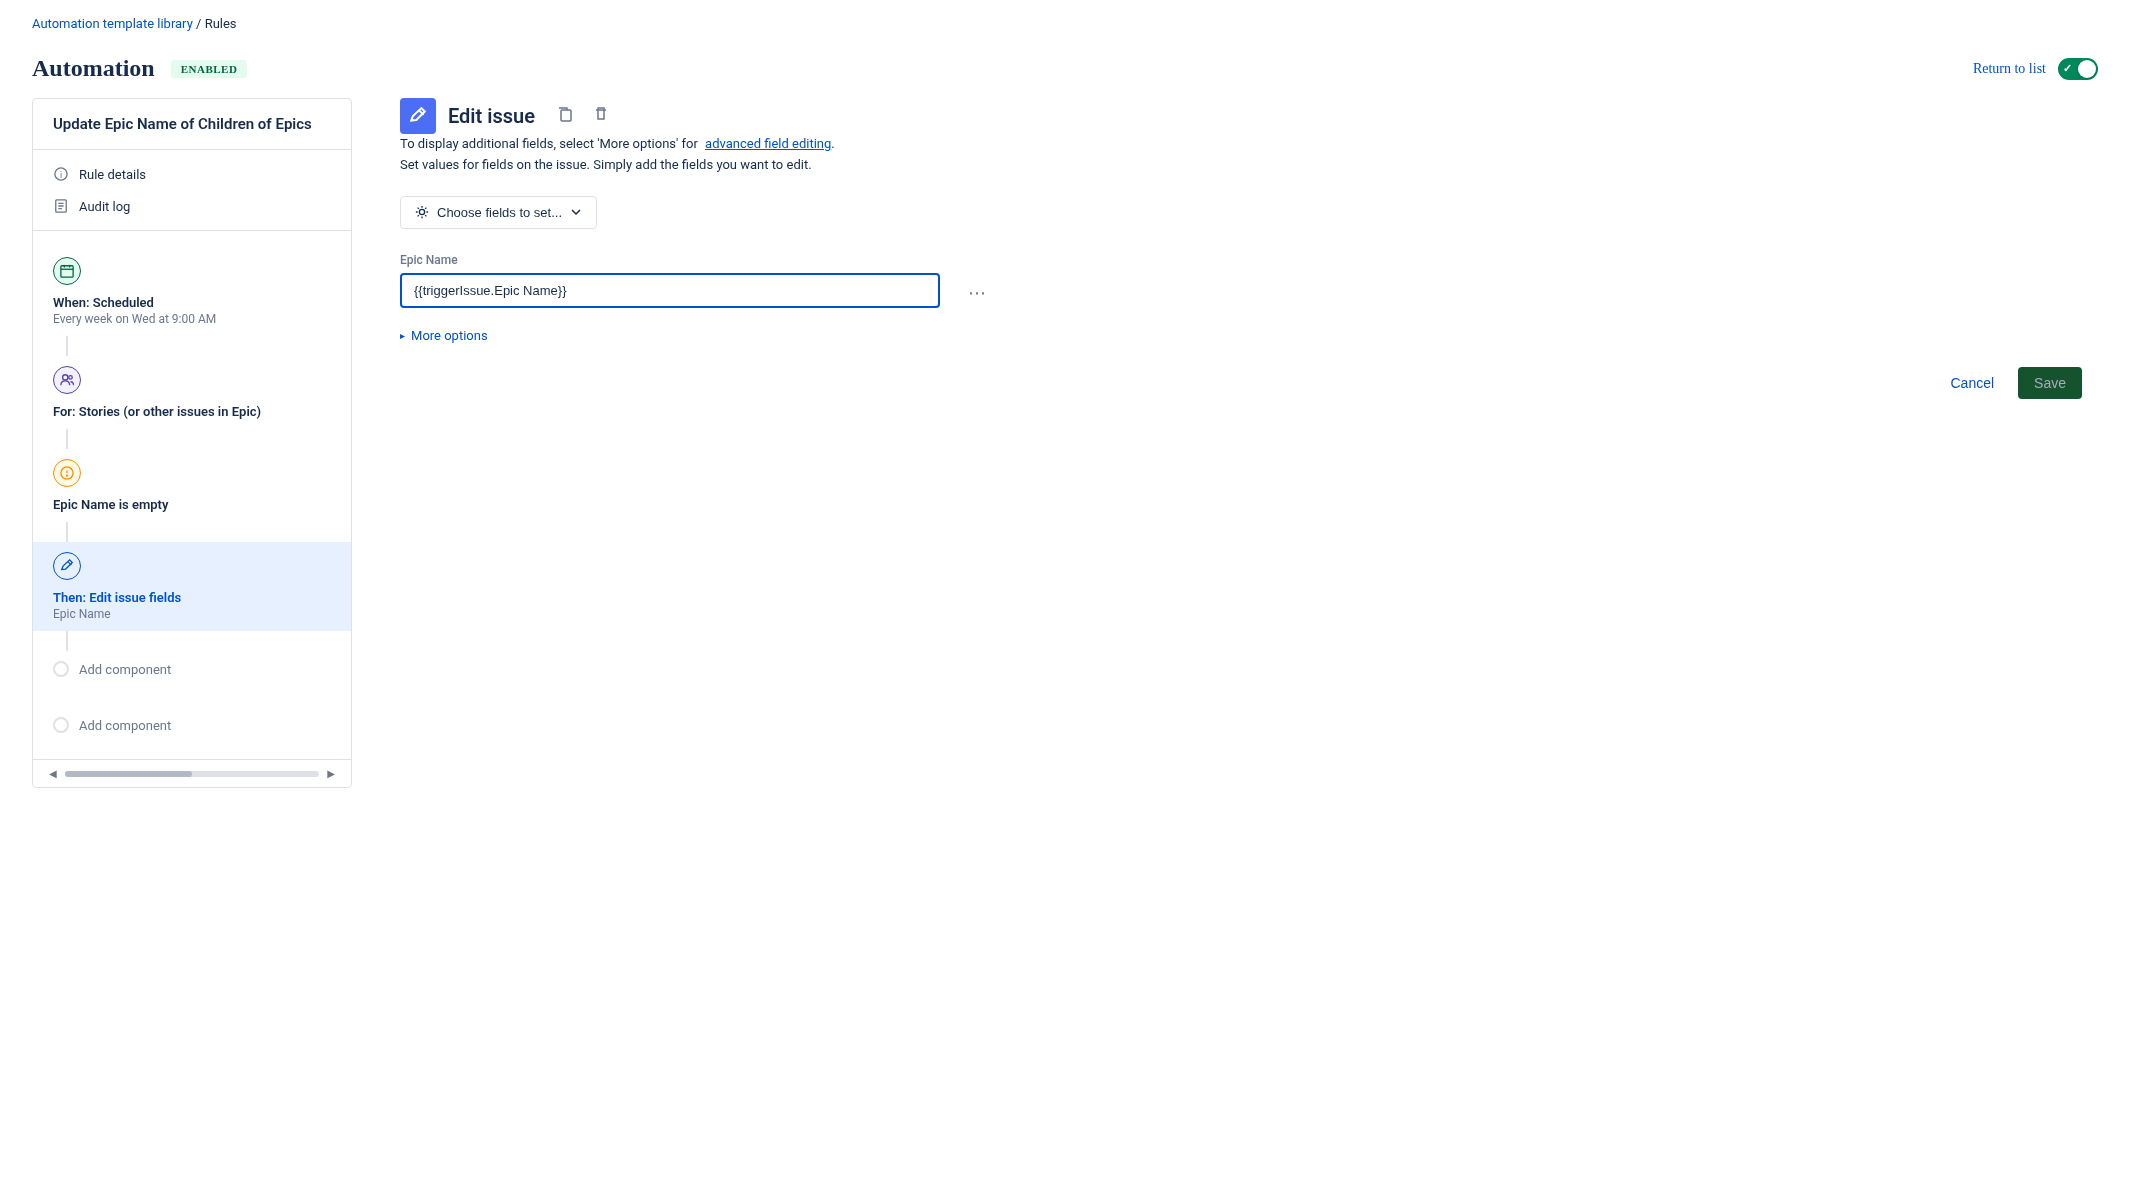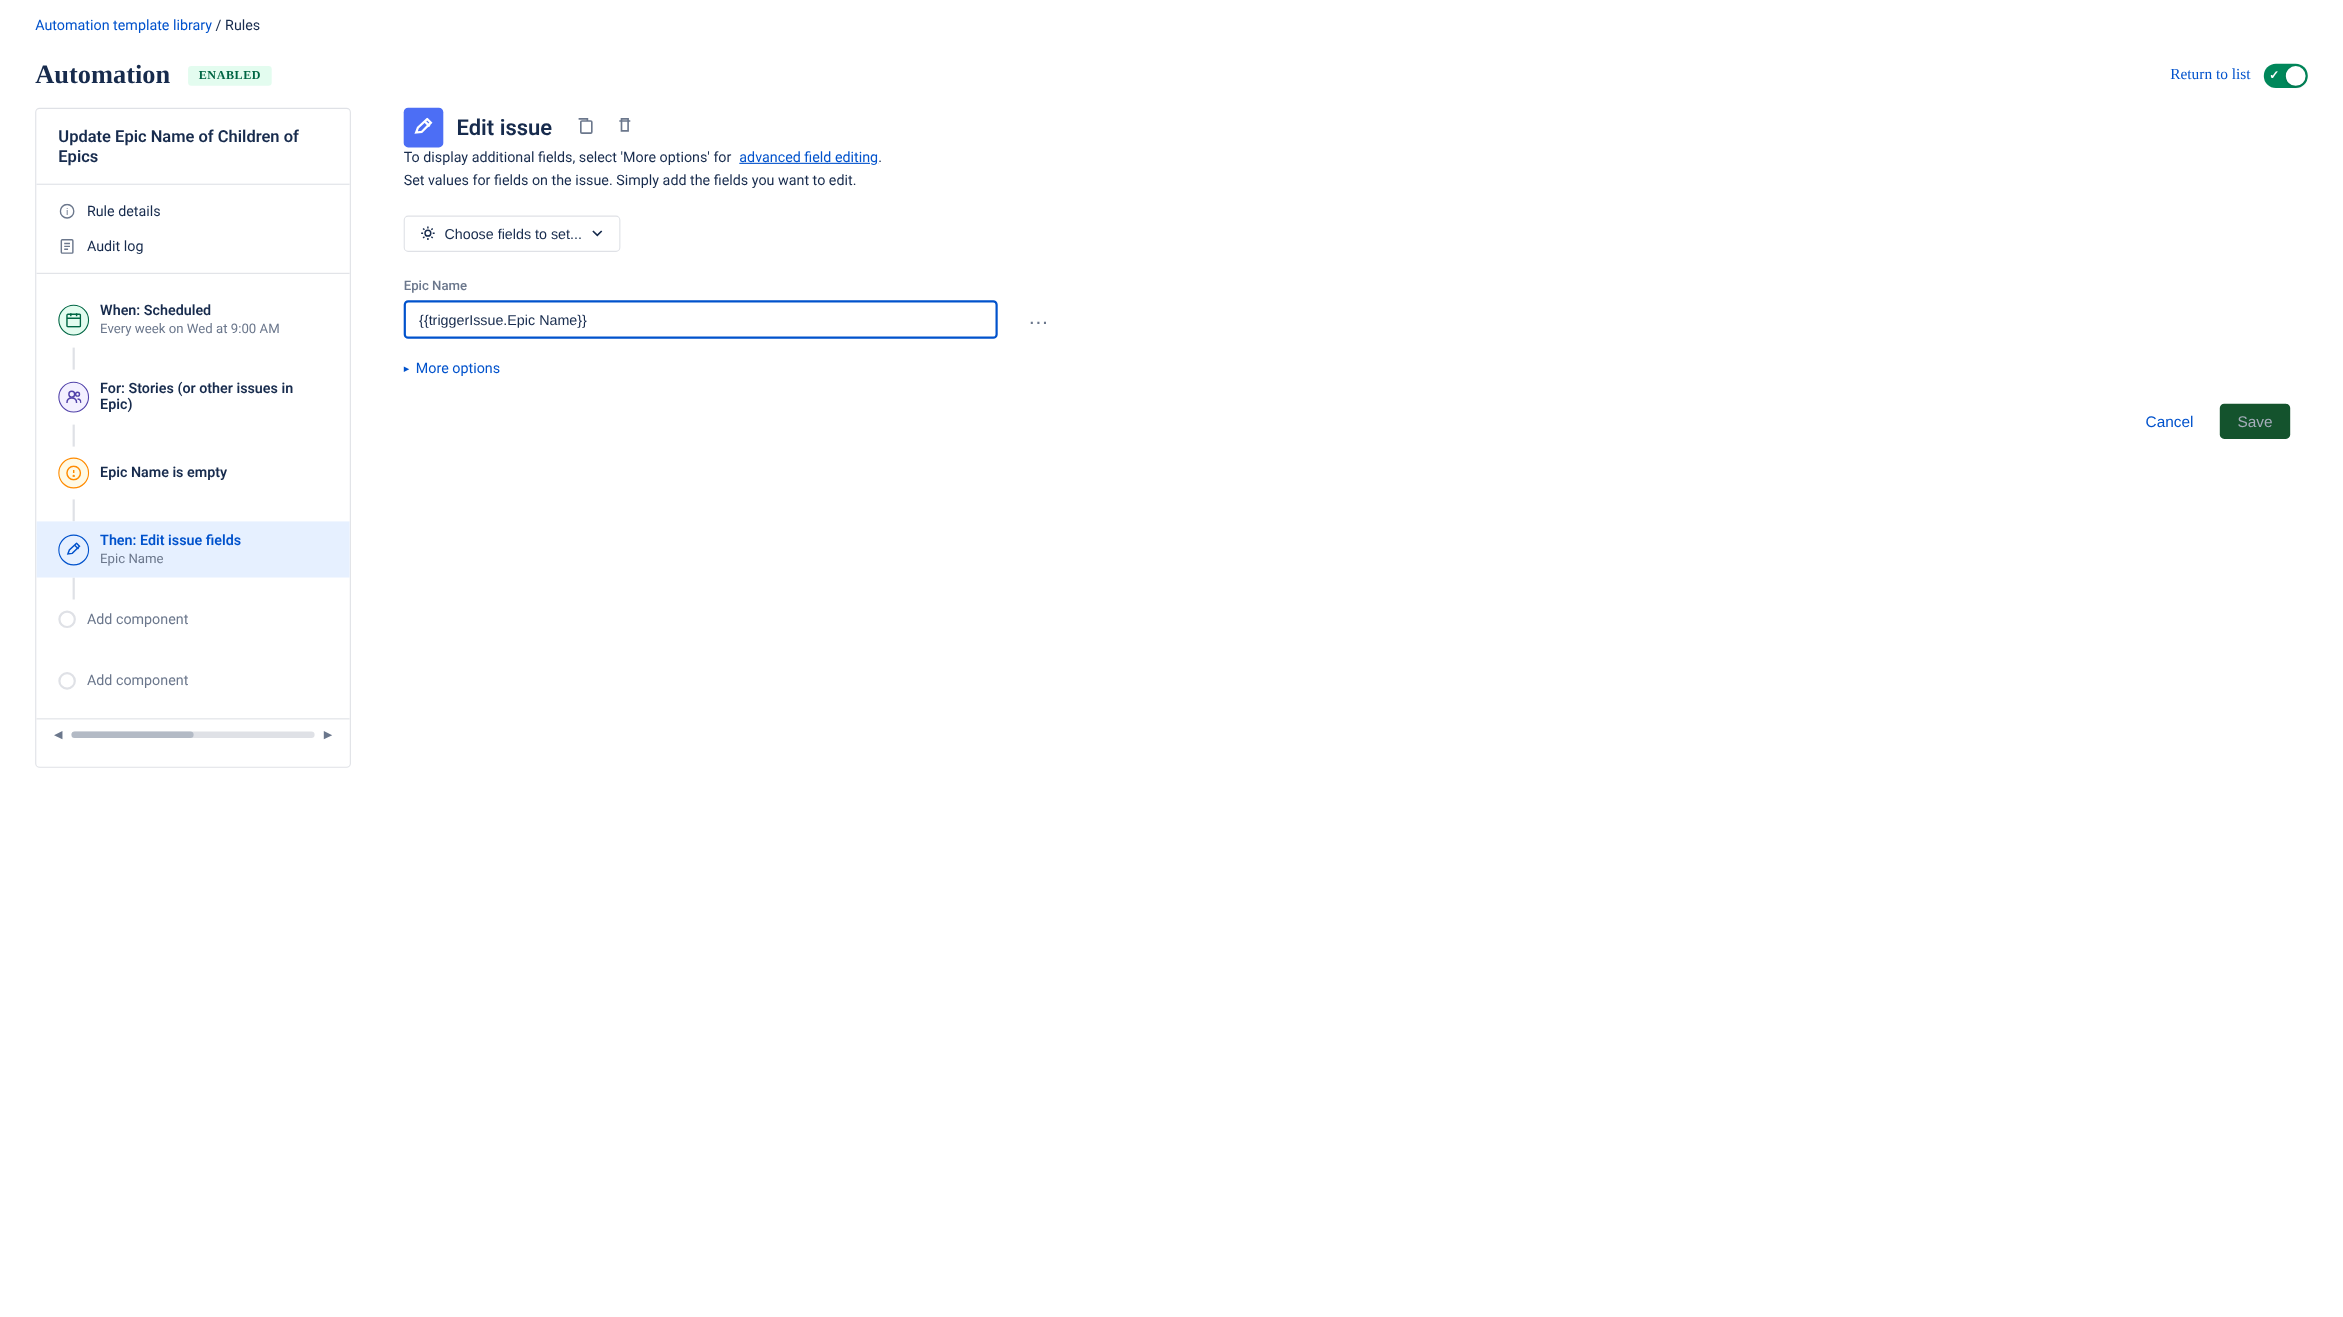--- a/index.html
+++ b/index.html
@@ -91,21 +91,21 @@
     
     .main-content {
       display: flex;
       padding: 0 32px;
       gap: 32px;
       min-height: calc(100vh - 130px);
     }
 
     
     .sidebar {
-      width: 287px;
+      width: 320px;
       flex-shrink: 0;
       background: #fff;
       border: 1px solid #dfe1e6;
       border-radius: 4px;
       overflow: hidden;
       height: fit-content;
       min-height: 600px;
     }
     .sidebar-header {
       padding: 16px 20px;
@@ -140,22 +140,23 @@
     .rule-list {
       padding: 16px 0;
     }
     .rule-item {
       padding: 10px 20px;
       cursor: pointer;
       position: relative;
     }
     .rule-item-header {
       display: flex;
-      align-items: center;
+      align-items: flex-start;
       gap: 10px;
+      flex-direction: column;
     }
     .rule-icon {
       width: 28px;
       height: 28px;
       border-radius: 50%;
       display: flex;
       align-items: center;
       justify-content: center;
       flex-shrink: 0;
       font-size: 14px;

